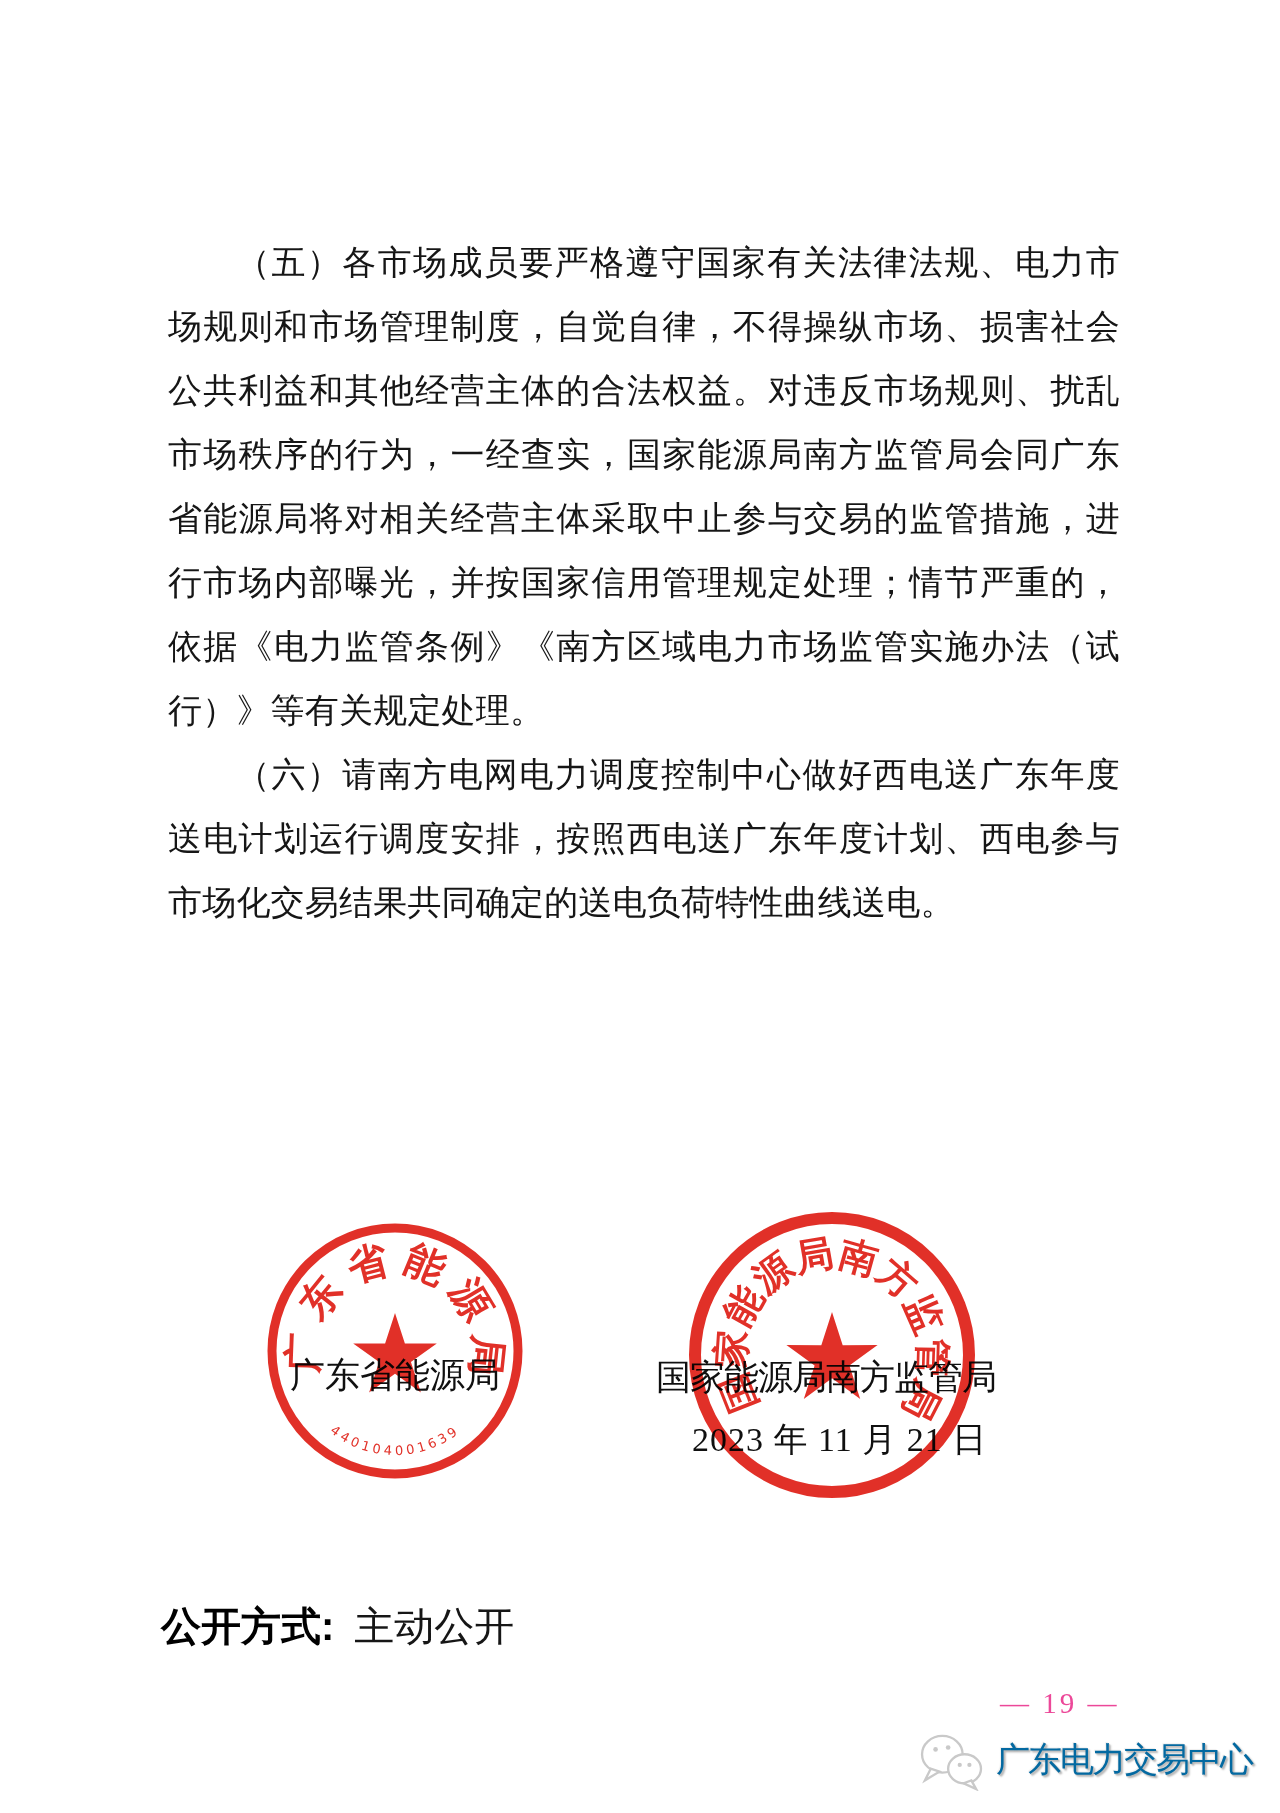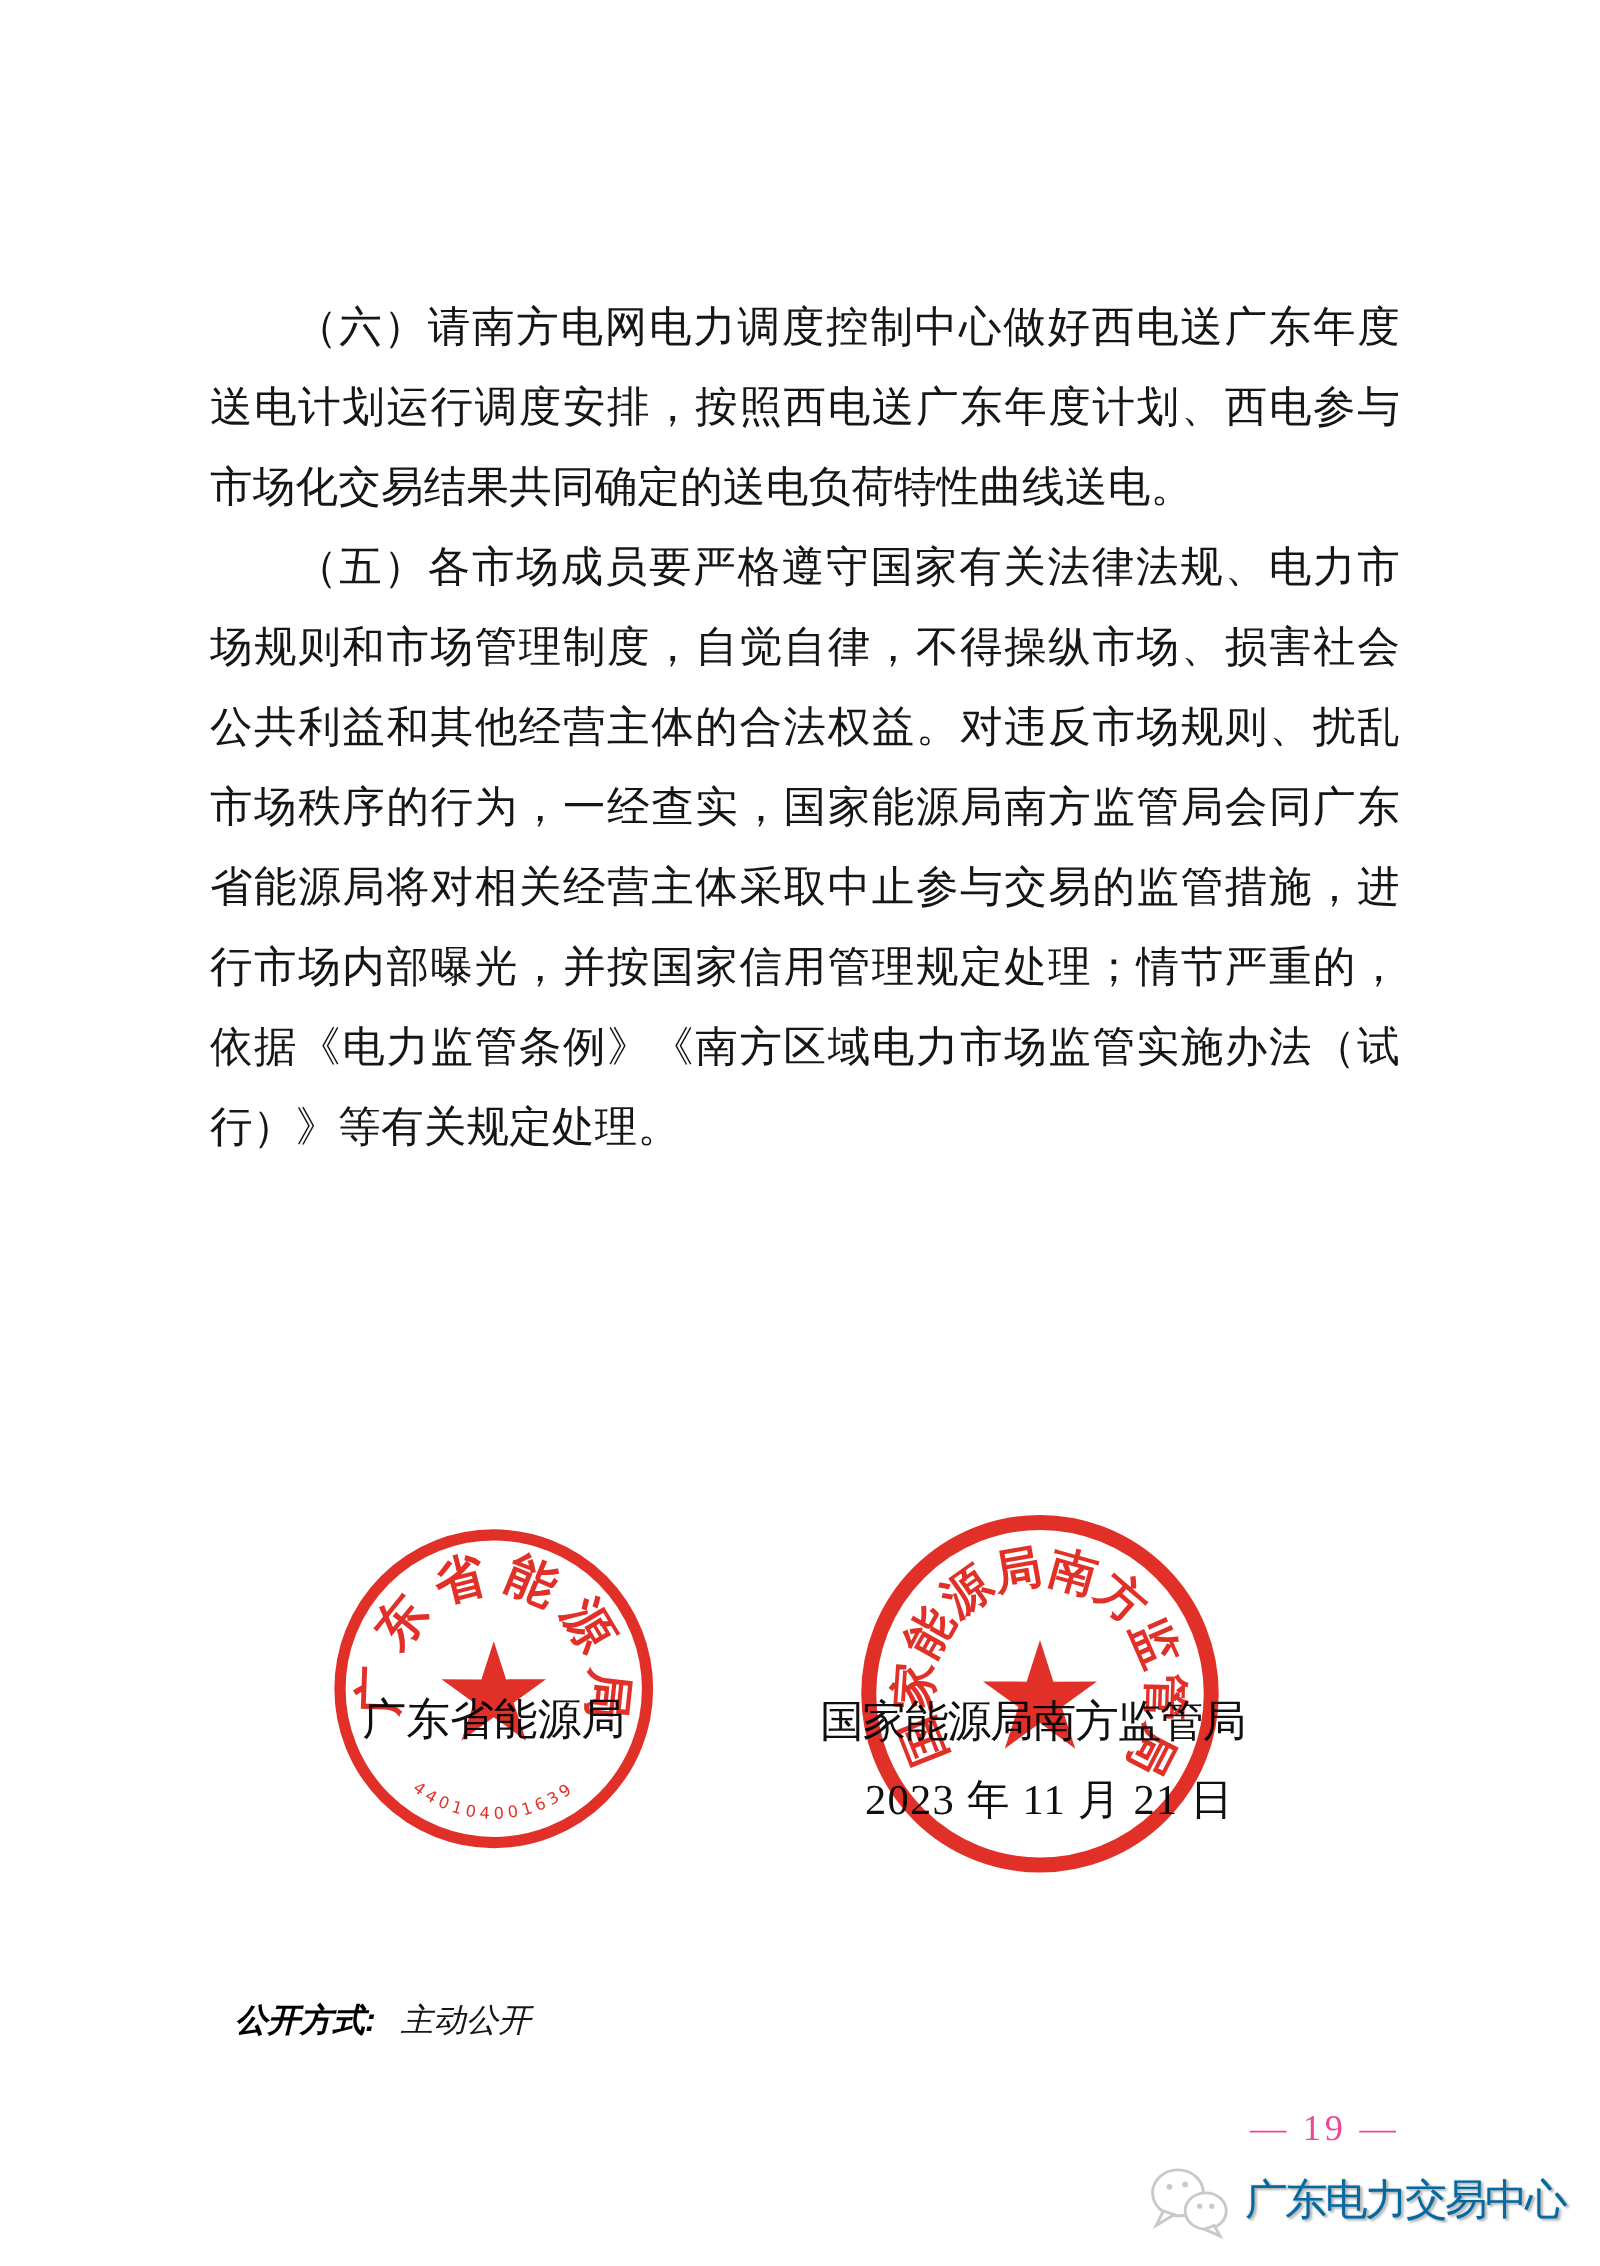--- a/index.html
+++ b/index.html
@@ -42,22 +42,22 @@
     z-index:3;
     mix-blend-mode:multiply;
     opacity:0.95;
   }
   .seal-left{left:265px;top:1221px;}
   .seal-right{left:687px;top:1210px;}
   .seal-arc-text{font-family:"Liberation Serif","DejaVu Serif",serif;font-weight:bold;}
   .seal-serial{font-family:"DejaVu Sans","Liberation Sans",sans-serif;}
   
   .disclosure{
-    position:absolute;left:188px;top:1599px;
-    white-space:nowrap;font-size:26px;font-style:italic;
+    position:absolute;left:161px;top:1599px;
+    white-space:nowrap;font-size:40px;
   }
   .disclosure-label{
     font-family:"Liberation Sans","DejaVu Sans",sans-serif;
     font-weight:bold;color:#000;
   }
   .disclosure-value{
     font-family:"Liberation Serif","DejaVu Serif",serif;
     margin-left:20px;color:#161616;
   }
   
@@ -81,22 +81,22 @@
     text-shadow:2px 2px 2px #b5b5b5, 1px 1px 1px #c9c9c9, -1px -1px 1px #eeeeee;
     font-family:"Liberation Sans","DejaVu Sans",sans-serif;
   }
 </style>
 </head>
 <body>
 
 <div class="page">
 
   <div class="body-text">
+    <p class="para">（五）各市场成员要严格遵守国家有关法律法规、电力市场规则和市场管理制度，自觉自律，不得操纵市场、损害社会公共利益和其他经营主体的合法权益。对违反市场规则、扰乱市场秩序的行为，一经查实，国家能源局南方监管局会同广东省能源局将对相关经营主体采取中止参与交易的监管措施，进行市场内部曝光，并按国家信用管理规定处理；情节严重的，依据《电力监管条例》《南方区域电力市场监管实施办法（试行）》等有关规定处理。</p>
     <p class="para">（六）请南方电网电力调度控制中心做好西电送广东年度送电计划运行调度安排，按照西电送广东年度计划、西电参与市场化交易结果共同确定的送电负荷特性曲线送电。</p>
-    <p class="para">（五）各市场成员要严格遵守国家有关法律法规、电力市场规则和市场管理制度，自觉自律，不得操纵市场、损害社会公共利益和其他经营主体的合法权益。对违反市场规则、扰乱市场秩序的行为，一经查实，国家能源局南方监管局会同广东省能源局将对相关经营主体采取中止参与交易的监管措施，进行市场内部曝光，并按国家信用管理规定处理；情节严重的，依据《电力监管条例》《南方区域电力市场监管实施办法（试行）》等有关规定处理。</p>
   </div>
 
   <div class="sig sig-left">广东省能源局</div>
   <div class="sig sig-right">国家能源局南方监管局</div>
   <div class="sig sig-date">2023 年 11 月 21 日</div>
 
   <svg class="seal seal-left" width="260" height="260" viewBox="0 0 260 260">
     <defs>
       <path id="arcL" d="M 56.7 156.7 A 78 78 0 1 1 203.3 156.7" fill="none"></path>
       <path id="arcLserial" d="M 63.2 209.7 A 104 104 0 0 0 196.8 209.7" fill="none"></path>

